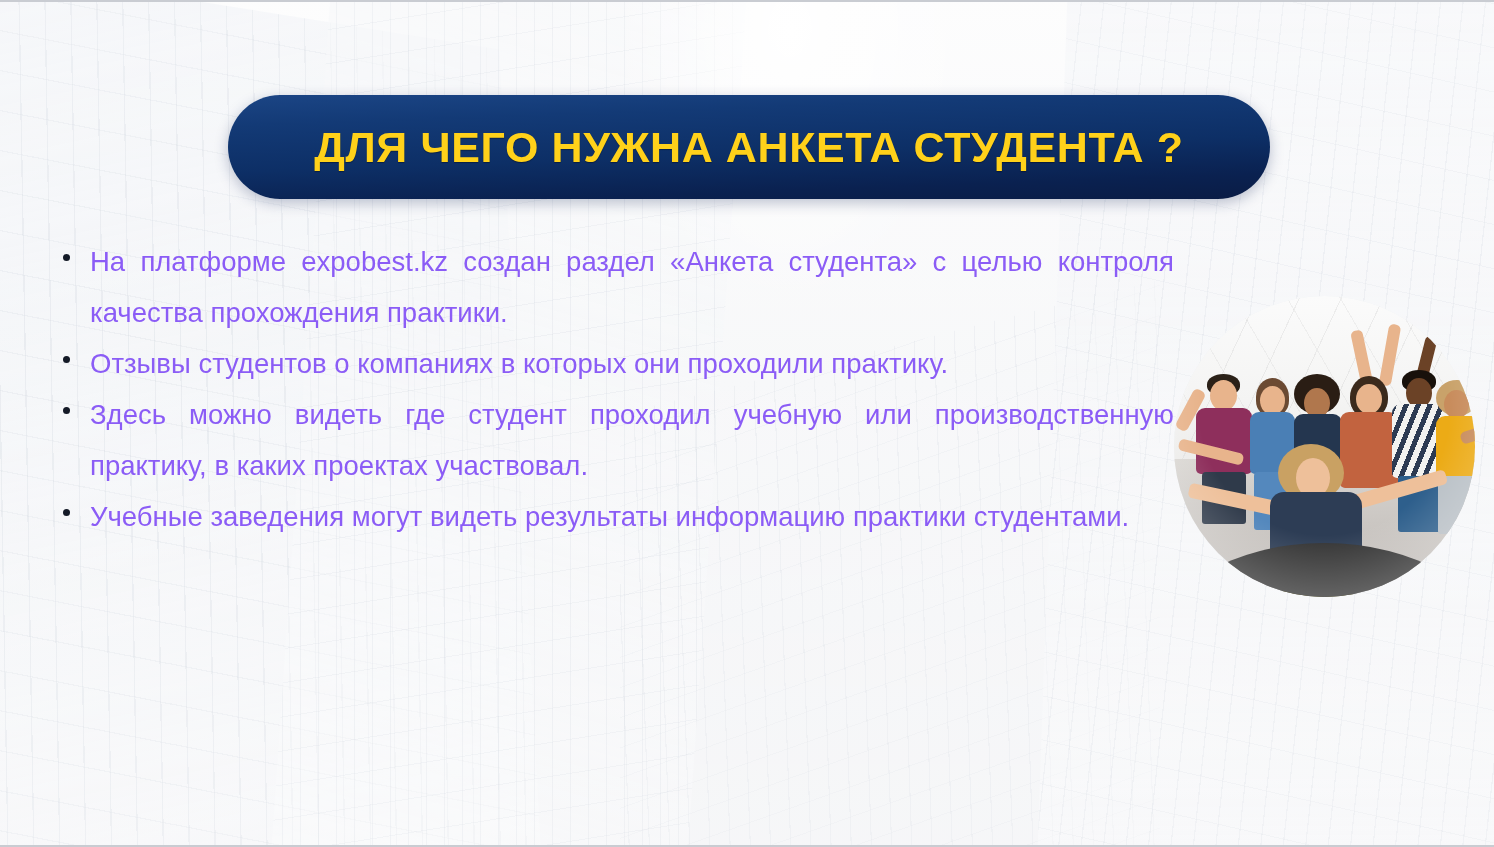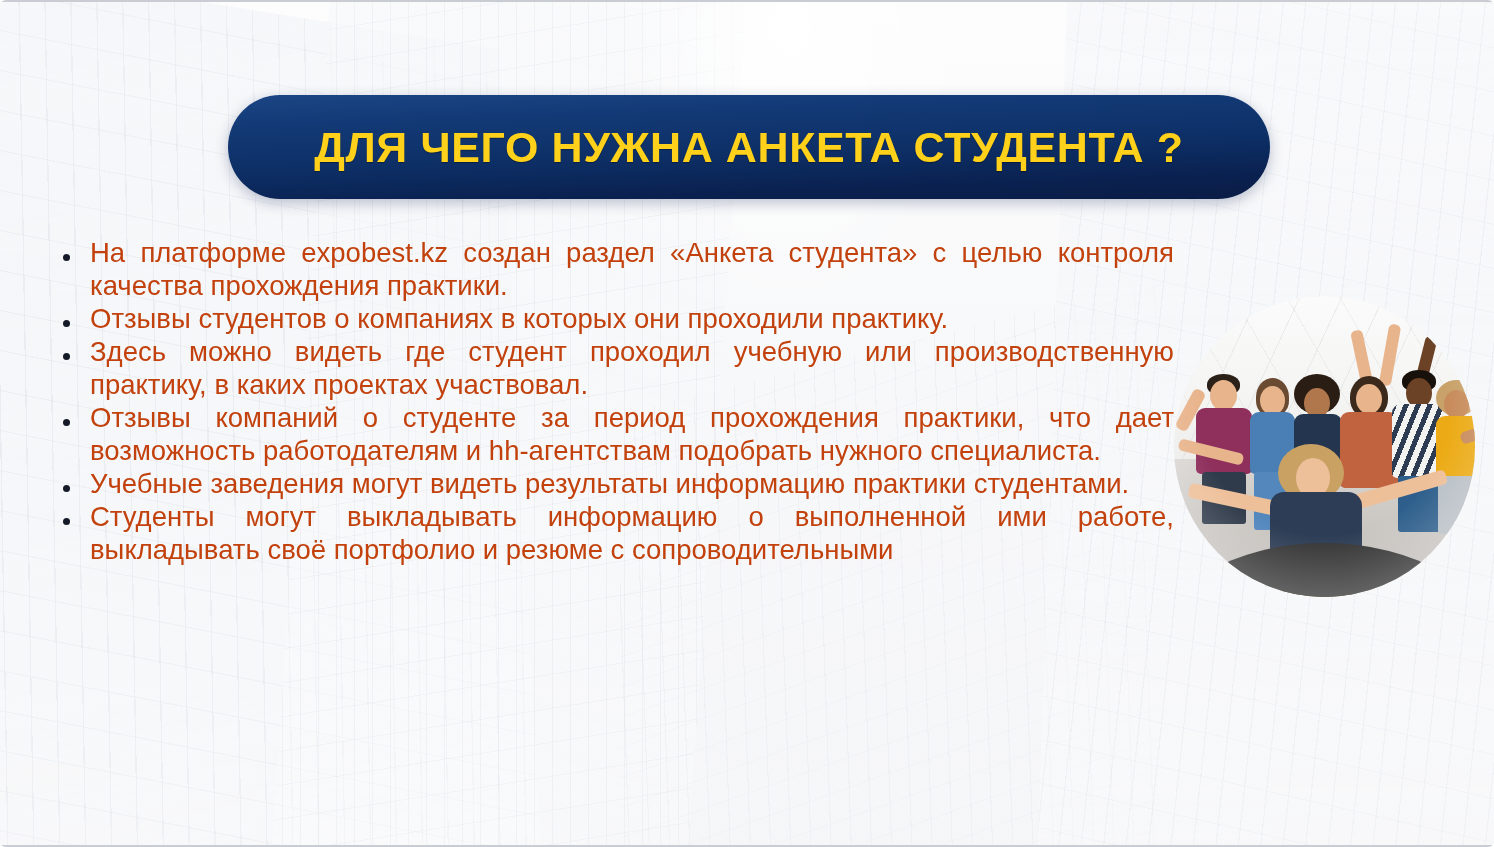--- a/index.html
+++ b/index.html
@@ -11,21 +11,20 @@
   body {
     font-family: "Liberation Sans", "DejaVu Sans", sans-serif;
   }
 
   .slide {
     position: relative;
     width: 1494px;
     height: 847px;
     overflow: hidden;
     background: #f2f3f5;
-    border-radius: 6px;
   }
 
   
   .bg-layer {
     position: absolute;
     inset: 0;
     background:
       linear-gradient(180deg, #fbfbfc 0%, #f4f5f7 45%, #eeeff2 100%);
   }
 
@@ -147,24 +146,24 @@
     position: absolute;
     left: 52px;
     top: 236px;
     width: 1122px;
   }
 
   .bullet {
     position: relative;
     display: block;
     padding-left: 38px;
-    color: #c2410c;
+    color: #8b5cf6;
     font-family: "Liberation Sans", "DejaVu Sans", sans-serif;
     font-size: 27.5px;
-    line-height: 33px;
+    line-height: 51px;
     text-align: justify;
     text-justify: inter-word;
     margin: 0 0 0 0;
   }
 
   .bullet::before {
     content: "";
     position: absolute;
     left: 11px;
     top: 18px;
@@ -318,23 +317,21 @@
   <div class="edge-bottom"></div>
 
   <div class="title-pill">
     <div class="title-text">ДЛЯ ЧЕГО НУЖНА АНКЕТА СТУДЕНТА ?</div>
   </div>
 
   <div class="body-block">
     <p class="bullet">На платформе expobest.kz создан раздел «Анкета студента» с целью контроля качества прохождения практики.</p>
     <p class="bullet">Отзывы студентов о компаниях в которых они проходили практику.</p>
     <p class="bullet">Здесь можно видеть где студент проходил учебную или производственную практику, в каких проектах участвовал.</p>
-    <p class="bullet">Отзывы компаний о студенте за период прохождения практики, что дает возможность работодателям и hh-агентствам подобрать нужного специалиста.</p>
     <p class="bullet">Учебные заведения могут видеть результаты информацию практики студентами.</p>
-    <p class="bullet">Студенты могут выкладывать информацию о выполненной ими работе, выкладывать своё портфолио и резюме с сопроводительными</p>
   </div>
 
   <div class="photo-circle">
     <div class="photo-inner">
       <div class="sky"></div>
       <div class="ground"></div>
 
       <div class="person p1">
         <div class="arm a"></div>
           <div class="hair"></div>

